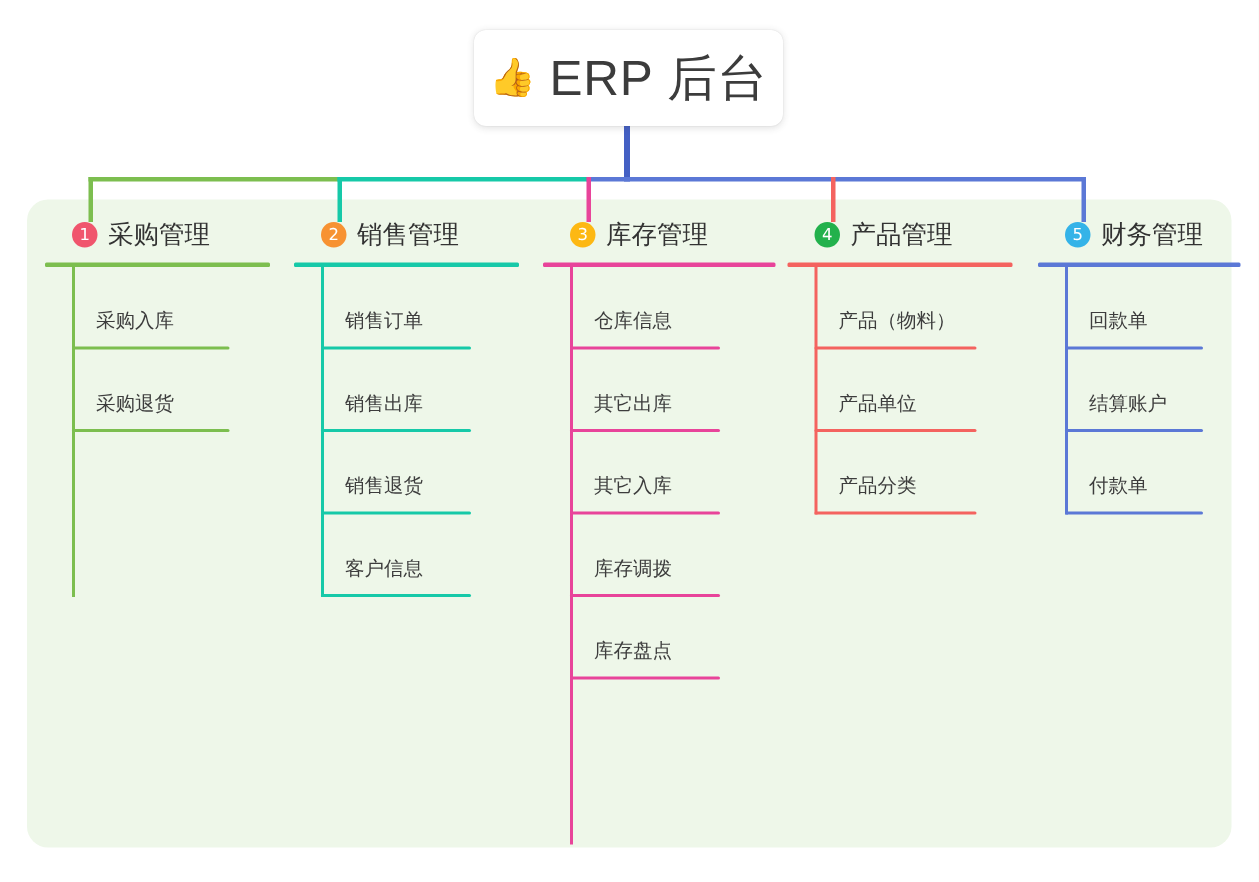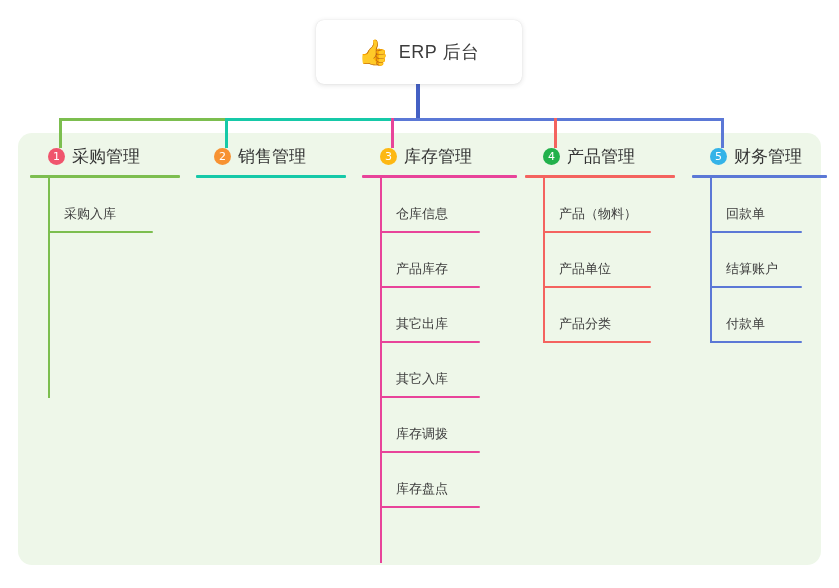--- a/index.html
+++ b/index.html
@@ -38,21 +38,21 @@
     justify-content: center;
     gap: 9px;
     z-index: 6;
   }
   .title-emoji {
     font-size: 25px;
     line-height: 1;
     display: block;
   }
   .title-text {
-    font-size: 18px;
+    font-size: 33px;
     color: #3c3c3c;
     letter-spacing: 0.5px;
     white-space: nowrap;
   }
 
   
   .line {
     position: absolute;
     z-index: 3;
   }
@@ -167,46 +167,65 @@
           <span class="badge" style="background: rgb(240, 85, 109);">1</span>
           <span class="col-title">采购管理</span>
         </div>
         <div class="col-underline" style="background: rgb(124, 190, 79); width: 150px;"></div>
         <div class="items">
           <div class="spine" style="background: rgb(124, 190, 79); height: 220px;"></div>
           <div class="item">
             <span class="item-label">采购入库</span>
             <div class="item-underline" style="background: rgb(124, 190, 79); width: 105px;"></div>
           </div>
+          <div class="item">
+            <span class="item-label">采购退货</span>
+            <div class="item-underline" style="background: rgb(124, 190, 79); width: 105px;"></div>
+          </div>
         </div>
       </div>
       <div class="column" style="left: 196px;">
         <div class="col-header">
           <span class="badge" style="background: rgb(247, 146, 50);">2</span>
           <span class="col-title">销售管理</span>
         </div>
         <div class="col-underline" style="background: rgb(22, 201, 168); width: 150px;"></div>
+        <div class="items">
+          <div class="spine" style="background: rgb(22, 201, 168); height: 220px;"></div>
+          <div class="item">
+            <span class="item-label">销售订单</span>
+            <div class="item-underline" style="background: rgb(22, 201, 168); width: 100px;"></div>
+          </div>
+          <div class="item">
+            <span class="item-label">销售出库</span>
+            <div class="item-underline" style="background: rgb(22, 201, 168); width: 100px;"></div>
+          </div>
+          <div class="item">
+            <span class="item-label">销售退货</span>
+            <div class="item-underline" style="background: rgb(22, 201, 168); width: 100px;"></div>
+          </div>
+          <div class="item">
+            <span class="item-label">客户信息</span>
+            <div class="item-underline" style="background: rgb(22, 201, 168); width: 100px;"></div>
+          </div>
+        </div>
       </div>
       <div class="column" style="left: 362px;">
         <div class="col-header">
           <span class="badge" style="background: rgb(253, 184, 19);">3</span>
           <span class="col-title">库存管理</span>
         </div>
         <div class="col-underline" style="background: rgb(232, 68, 154); width: 155px;"></div>
         <div class="items">
           <div class="spine" style="background: rgb(232, 68, 154); height: 385px;"></div>
           <div class="item">
             <span class="item-label">仓库信息</span>
             <div class="item-underline" style="background: rgb(232, 68, 154); width: 100px;"></div>
           </div>
           <div class="item">
-            <span class="item-label">产品库存</span>
-            <div class="item-underline" style="background: rgb(232, 68, 154); width: 100px;"></div>
-          </div>
-          <div class="item">
             <span class="item-label">其它出库</span>
             <div class="item-underline" style="background: rgb(232, 68, 154); width: 100px;"></div>
           </div>
           <div class="item">
             <span class="item-label">其它入库</span>
             <div class="item-underline" style="background: rgb(232, 68, 154); width: 100px;"></div>
           </div>
           <div class="item">
             <span class="item-label">库存调拨</span>
             <div class="item-underline" style="background: rgb(232, 68, 154); width: 100px;"></div>

